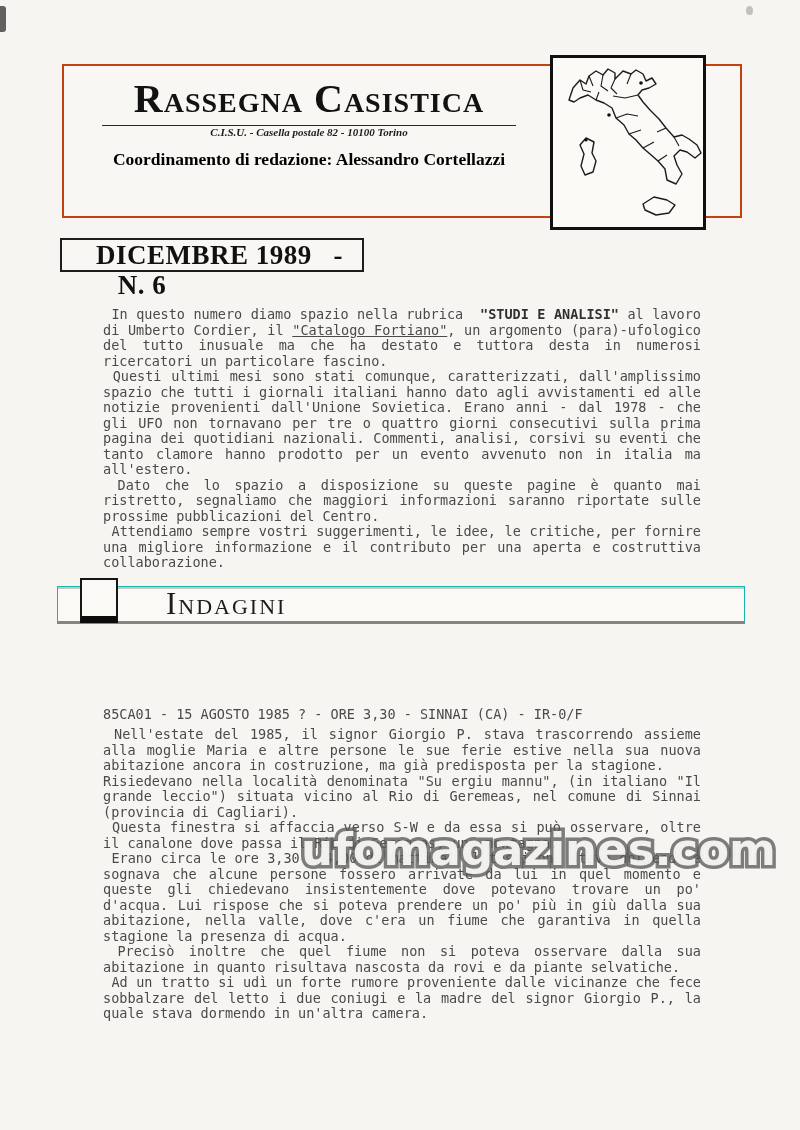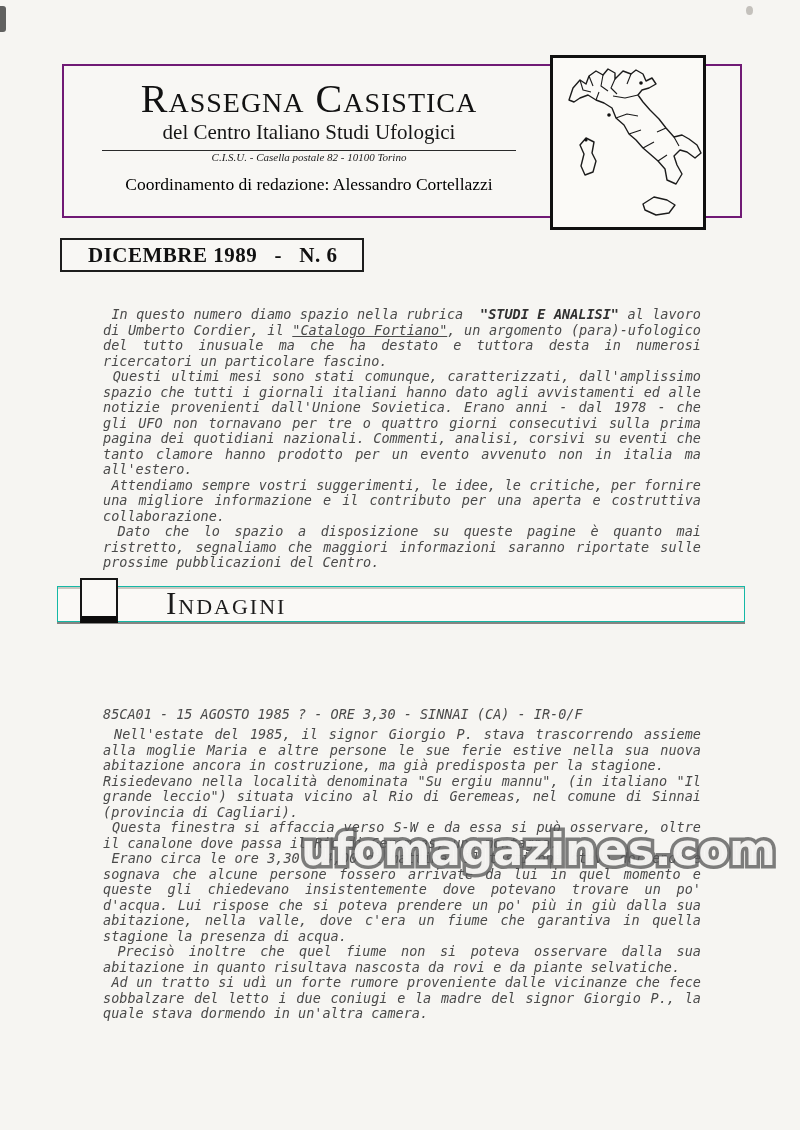--- a/index.html
+++ b/index.html
@@ -10,21 +10,21 @@
     position:relative;overflow:hidden;
     color:#1a1a1a;
   }
   
   .smudge-tl{position:absolute;left:0;top:6px;width:6px;height:26px;background:#2f2f2f;opacity:.75;border-radius:0 3px 3px 0;}
   .dot-tr{position:absolute;left:746px;top:6px;width:7px;height:9px;background:#9a968f;opacity:.55;border-radius:50%;}
 
   
   .masthead-box{
     position:absolute;left:62px;top:64px;width:676px;height:150px;
-    border:2px solid #701a75;background:#f8f7f4;z-index:1;
+    border:2px solid #c2410c;background:#f8f7f4;z-index:1;font-weight:bold;
   }
   .mh-inner{width:490px;text-align:center;}
   .mh-title{
     margin-top:12px;font-size:40px;font-variant:small-caps;letter-spacing:1px;
     color:#121212;line-height:1.05;
   }
   .mh-subtitle{font-size:21px;color:#161616;margin-top:0px;}
   .mh-rule{width:414px;margin:5px auto 0 auto;border-bottom:1.5px solid #2a2a2a;}
   .mh-address{font-size:11px;font-style:italic;margin-top:0;color:#1c1c1c;}
   .mh-coord{font-size:17.5px;margin-top:11px;color:#000000;}
@@ -34,30 +34,29 @@
     position:absolute;left:550px;top:55px;width:156px;height:175px;
     border:3px solid #101010;background:#fbfaf7;z-index:2;
     box-sizing:border-box;
   }
   .map-box svg{display:block;}
 
   
   .issue-box{
     position:absolute;left:60px;top:238px;width:304px;height:34px;
     border:2px solid #1d1d1d;background:#f8f7f4;box-sizing:border-box;
-    line-height:30px;padding-left:26px;
-    font-size:21px;font-weight:bold;letter-spacing:.5px;color:#111;
+    line-height:30px;padding-left:34px;
+    font-size:27px;font-weight:bold;letter-spacing:.5px;color:#111;
   }
 
   
   .tw{
     font-family:"DejaVu Sans Mono", monospace;
     font-size:13.5px;line-height:15.5px;color:#4a4a4a;
     text-align:justify;
-    font-style:italic;
   }
   .tw p{margin:0;}
   .tw .b{font-weight:bold;color:#303030;}
   .tw .u{text-decoration:underline;}
   .intro{position:absolute;left:103px;top:307px;width:598px;}
 
   
   .section-bar{
     position:absolute;left:57px;top:586px;width:688px;height:36px;
     background:#faf9f6;border:1px solid #14b8a6;box-sizing:border-box;
@@ -94,21 +93,20 @@
 <body>
 
 <div class="page">
 
   <div class="smudge-tl"></div>
   <div class="dot-tr"></div>
 
   <header class="masthead-box">
     <div class="mh-inner">
       <div class="mh-title">Rassegna Casistica</div>
-      <div class="mh-subtitle">del Centro Italiano Studi Ufologici</div>
       <div class="mh-rule"></div>
       <div class="mh-address">C.I.S.U. - Casella postale 82 - 10100 Torino</div>
       <div class="mh-coord">Coordinamento di redazione: Alessandro Cortellazzi</div>
     </div>
   </header>
 
   <div class="map-box">
     <svg width="150" height="169" viewBox="0 0 150 169" xmlns="http://www.w3.org/2000/svg">
 
       <path d="M16,42 L20,30 L27,22 L33,26 L36,18 L43,13 L50,17 L55,11 L62,15 L62,21 L70,13 L78,16 L83,12 L90,16 L93,23 L99,20 L103,26 L96,30 L89,32 L85,37 L90,44 L97,52 L106,61 L113,70 L121,79 L129,77 L136,81 L144,87 L148,95 L142,100 L134,94 L127,92 L121,98 L124,107 L129,116 L123,126 L114,122 L112,111 L105,103 L97,96 L90,90 L83,82 L76,76 L71,67 L63,60 L59,50 L51,45 L43,42 L35,37 L27,40 L21,44 Z" fill="#fbfaf7" stroke="#1c1c1c" stroke-width="1.4" stroke-linejoin="round"></path>
@@ -125,22 +123,22 @@
     </svg>
   </div>
 
   <div class="issue-box">
     <span>DICEMBRE 1989&nbsp;&nbsp;&nbsp;-&nbsp;&nbsp;&nbsp;N. 6</span>
   </div>
 
   <section class="intro tw">
     <p><span>&nbsp;In questo numero diamo spazio nella rubrica &nbsp;</span><span class="b">"STUDI E ANALISI"</span><span> al lavoro di Umberto Cordier, il </span><span class="u">"Catalogo Fortiano"</span><span>, un argomento (para)-ufologico del tutto inusuale ma che ha destato e tuttora desta in numerosi ricercatori un particolare fascino.</span></p>
     <p>&nbsp;Questi ultimi mesi sono stati comunque, caratterizzati, dall'amplissimo spazio che tutti i giornali italiani hanno dato agli avvistamenti ed alle notizie provenienti dall'Unione Sovietica. Erano anni - dal 1978 - che gli UFO non tornavano per tre o quattro giorni consecutivi sulla prima pagina dei quotidiani nazionali. Commenti, analisi, corsivi su eventi che tanto clamore hanno prodotto per un evento avvenuto non in italia ma all'estero.</p>
+    <p>&nbsp;Dato che lo spazio a disposizione su queste pagine è quanto mai ristretto, segnaliamo che maggiori informazioni saranno riportate sulle prossime pubblicazioni del Centro.</p>
     <p>&nbsp;Attendiamo sempre vostri suggerimenti, le idee, le critiche, per fornire una migliore informazione e il contributo per una aperta e costruttiva collaborazione.</p>
-    <p>&nbsp;Dato che lo spazio a disposizione su queste pagine è quanto mai ristretto, segnaliamo che maggiori informazioni saranno riportate sulle prossime pubblicazioni del Centro.</p>
   </section>
 
   <div class="section-bar">
     <span class="section-title">Indagini</span>
   </div>
   <div class="section-tab"></div>
 
   <div class="case-heading tw">
     <div>85CA01 - 15 AGOSTO 1985 ? - ORE 3,30 - SINNAI (CA) - IR-0/F</div>
   </div>

